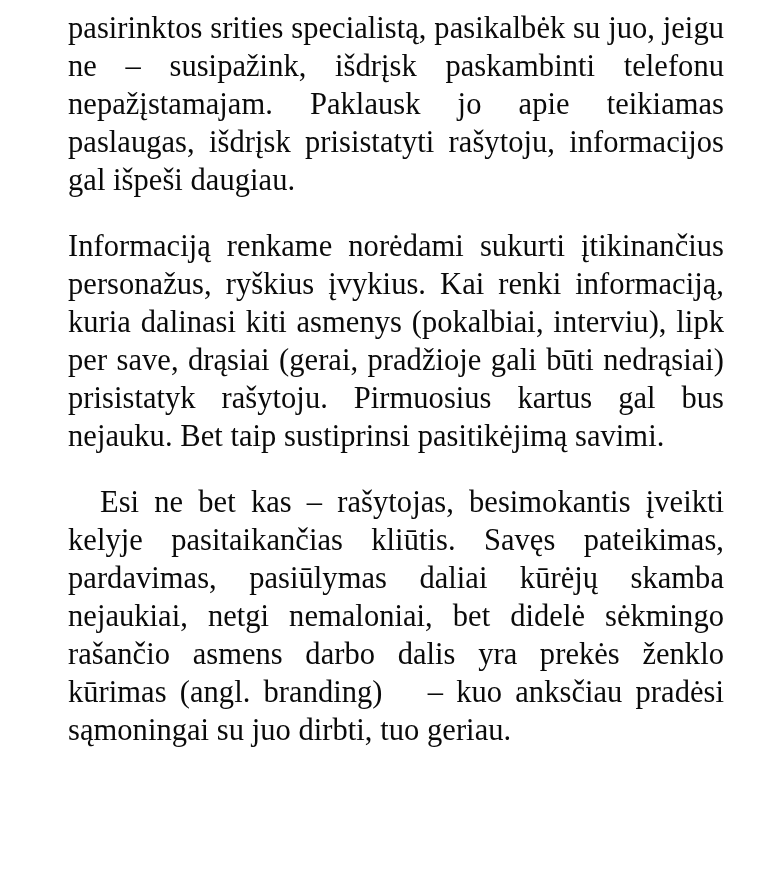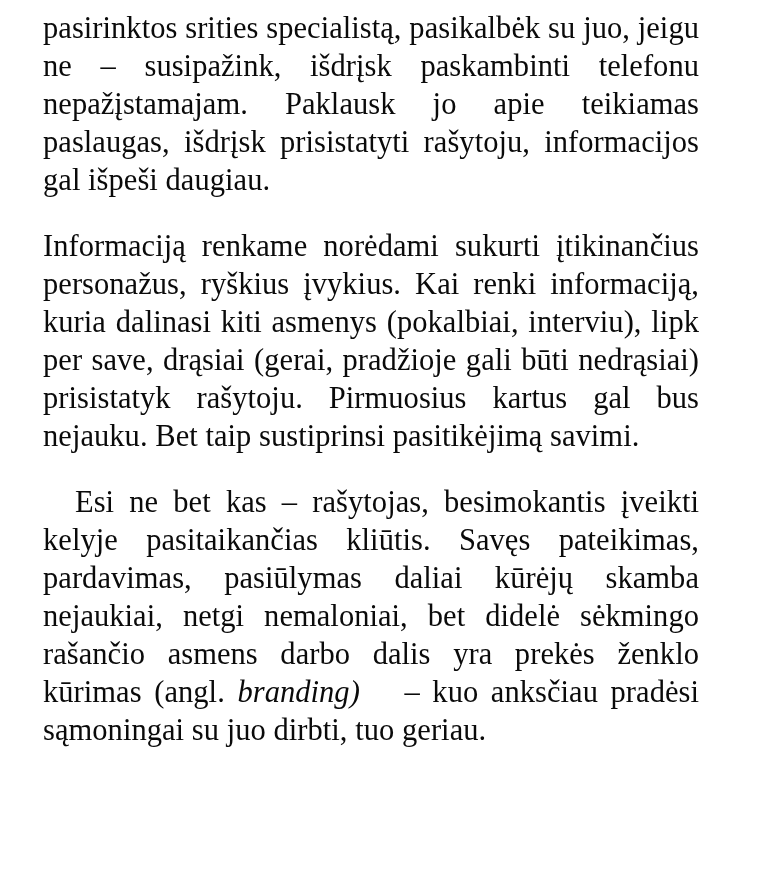--- a/index.html
+++ b/index.html
@@ -49,28 +49,27 @@
     margin-bottom: 0;
   }
 
   
   p.body-paragraph > span.run {
     display: inline;
     margin-left: 32px;
   }
 
   span.italic-run {
-    font-style: italic;
   }
 </style>
 </head>
 <body>
 
 <div id="page" style="background: rgb(255, 255, 255); color: rgb(10, 10, 10);">
-  <div id="text-column" style="left: 43px; top: 9px; width: 656px;">
+  <div id="text-column" style="left: 68px; top: 9px; width: 656px;">
 
     <p class="body-paragraph">pasirinktos srities specialistą, pasikalbėk su juo, jeigu ne – susipažink, išdrįsk paskambinti telefonu nepažįstamajam. Paklausk jo apie teikiamas paslaugas, išdrįsk prisistatyti rašytoju, informacijos gal išpeši daugiau.</p>
 
     <p class="body-paragraph">Informaciją renkame norėdami sukurti įtikinančius personažus, ryškius įvykius. Kai renki informaciją, kuria dalinasi kiti asmenys (pokalbiai, interviu), lipk per save, drąsiai (gerai, pradžioje gali būti nedrąsiai) prisistatyk rašytoju. Pirmuosius kartus gal bus nejauku. Bet taip sustiprinsi pasitikėjimą savimi.</p>
 
     <p class="body-paragraph"><span class="run">Esi ne bet kas – rašytojas, besimokantis įveikti kelyje pasitaikančias kliūtis. Savęs pateikimas, pardavimas, pasiūlymas daliai kūrėjų skamba nejaukiai, netgi nemaloniai, bet didelė sėkmingo rašančio asmens darbo dalis yra prekės ženklo kūrimas (angl. </span><span class="italic-run">branding)</span><span class="run"> – kuo anksčiau pradėsi sąmoningai su juo dirbti, tuo geriau.</span></p>
 
   </div>
 </div>
 

